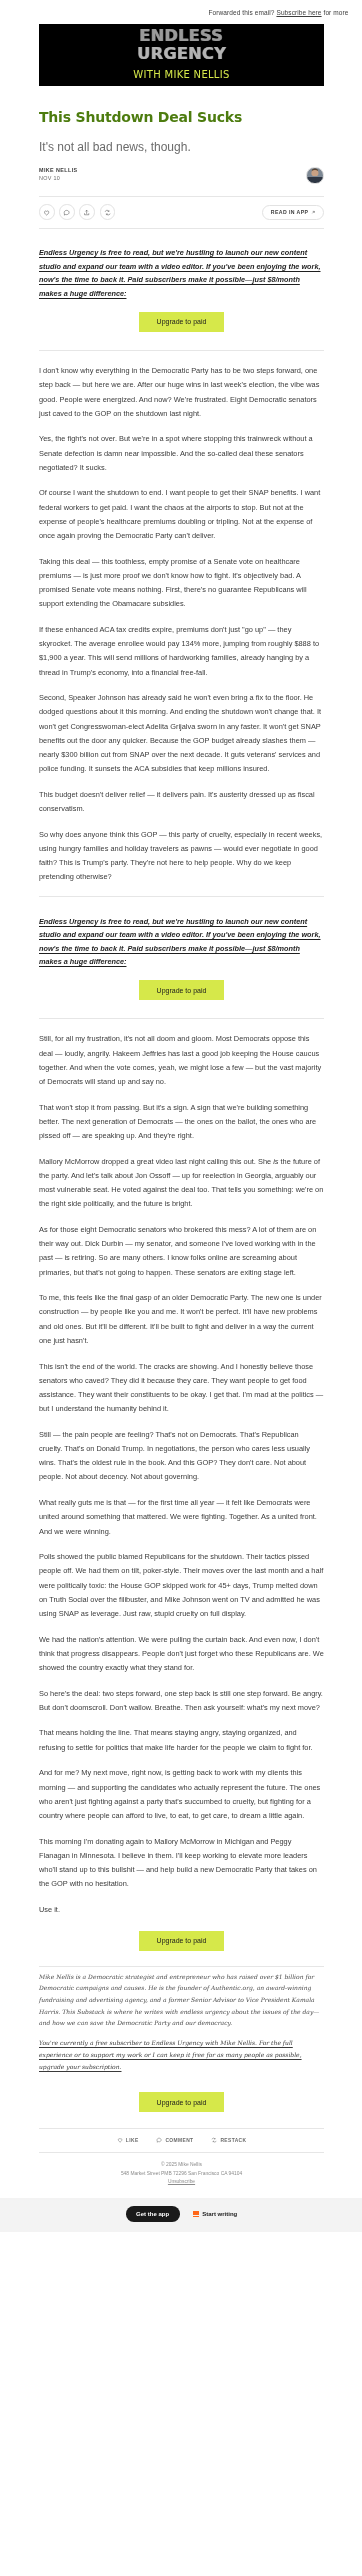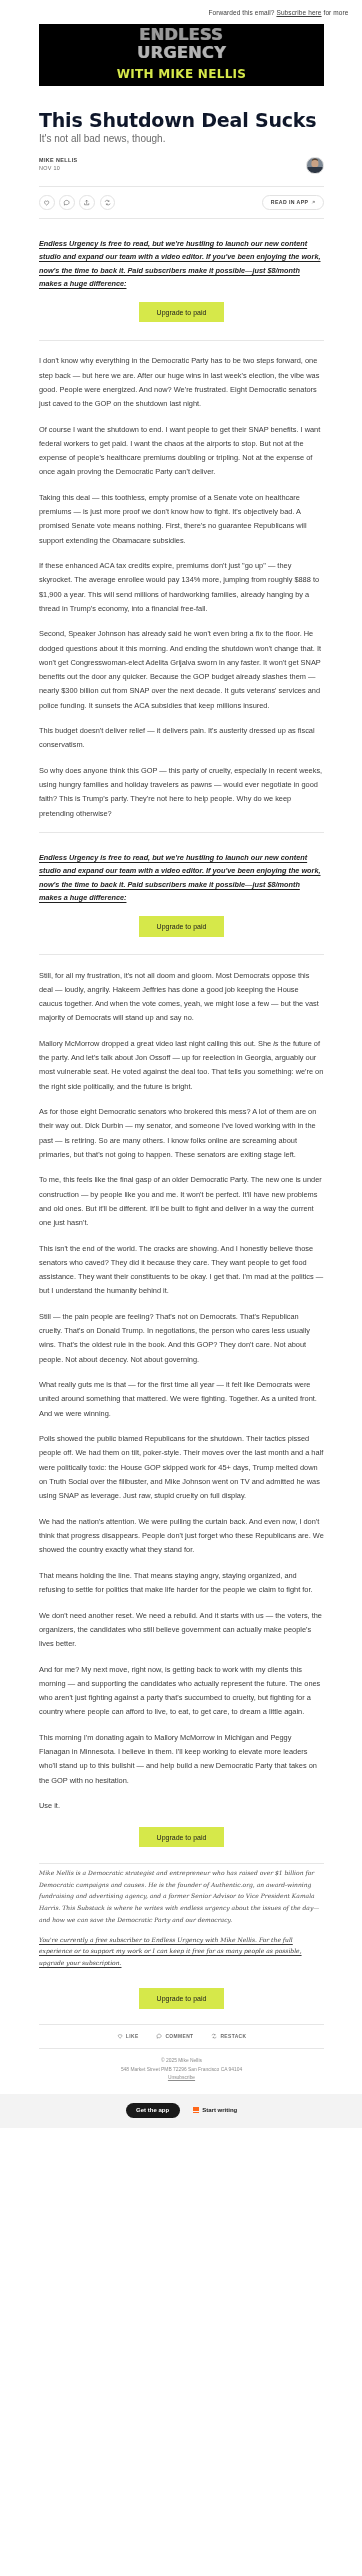--- a/index.html
+++ b/index.html
@@ -43,41 +43,41 @@
     letter-spacing:0.3px;
     color:#9a9a9a;
     line-height:1.0;
     text-shadow:0.5px 0 0 #6d6d6d, -0.5px 0 0 #7d7d7d;
     transform:scaleX(1.04);
   }
   .banner .bt2 { margin-top:2.6px; color:#b4b4b4; }
   .banner .bsub {
     margin-top:6.2px;
     font-family:"DejaVu Sans", sans-serif;
-    font-weight:bold;
-    font-size:12px;
+    font-weight:normal;
+    font-size:10px;
     letter-spacing:0.3px;
     color:#d6e84a;
   }
 
   
   .content { padding:0 39px; }
   h1.title {
     font-family:"DejaVu Sans", sans-serif;
-    font-size:19px;
+    font-size:14px;
     line-height:1.18;
     font-weight:bold;
-    color:#0f172a;
+    color:#4d7c0f;
     margin:23px 0 0 0;
     letter-spacing:-0.2px;
   }
   .subtitle {
-    font-size:10px;
+    font-size:12px;
     color:#6b6b6b;
-    margin-top:1px;
+    margin-top:14px;
     line-height:1.35;
   }
   .byline-row {
     display:flex;
     align-items:flex-start;
     justify-content:space-between;
     margin-top:11.4px;
   }
   .byline .author {
     font-size:5.4px;
@@ -312,51 +312,53 @@
       <p>Endless Urgency is free to read, but we're hustling to launch our new content studio and expand our team with a video editor. If you've been enjoying the work, now's the time to back it. Paid subscribers make it possible—just $8/month makes a huge difference:</p>
       <div class="btn-wrap">
         <button class="btn-upgrade">Upgrade to paid</button>
       </div>
     </div>
 
     <hr class="rule">
 
     <div class="body sec">
         <p>I don't know why everything in the Democratic Party has to be two steps forward, one step back — but here we are. After our huge wins in last week's election, the vibe was good. People were energized. And now? We're frustrated. Eight Democratic senators just caved to the GOP on the shutdown last night.</p>
+        <p>Yes, the fight's not over. But we're in a spot where stopping this trainwreck without a Senate defection is damn near impossible. And the so-called deal these senators negotiated? It sucks.</p>
         <p>Of course I want the shutdown to end. I want people to get their SNAP benefits. I want federal workers to get paid. I want the chaos at the airports to stop. But not at the expense of people's healthcare premiums doubling or tripling. Not at the expense of once again proving the Democratic Party can't deliver.</p>
         <p>Taking this deal — this toothless, empty promise of a Senate vote on healthcare premiums — is just more proof we don't know how to fight. It's objectively bad. A promised Senate vote means nothing. First, there's no guarantee Republicans will support extending the Obamacare subsidies.</p>
         <p>If these enhanced ACA tax credits expire, premiums don't just "go up" — they skyrocket. The average enrollee would pay 134% more, jumping from roughly $888 to $1,900 a year. This will send millions of hardworking families, already hanging by a thread in Trump's economy, into a financial free-fall.</p>
         <p>Second, Speaker Johnson has already said he won't even bring a fix to the floor. He dodged questions about it this morning. And ending the shutdown won't change that. It won't get Congresswoman-elect Adelita Grijalva sworn in any faster. It won't get SNAP benefits out the door any quicker. Because the GOP budget already slashes them — nearly $300 billion cut from SNAP over the next decade. It guts veterans' services and police funding. It sunsets the ACA subsidies that keep millions insured.</p>
         <p>This budget doesn't deliver relief — it delivers pain. It's austerity dressed up as fiscal conservatism.</p>
         <p>So why does anyone think this GOP — this party of cruelty, especially in recent weeks, using hungry families and holiday travelers as pawns — would ever negotiate in good faith? This is Trump's party. They're not here to help people. Why do we keep pretending otherwise?</p>
       </div>
 
     <hr class="rule" style="margin-top:11.4px">
 
     <div class="promo">
       <p>Endless Urgency is free to read, but we're hustling to launch our new content studio and expand our team with a video editor. If you've been enjoying the work, now's the time to back it. Paid subscribers make it possible—just $8/month makes a huge difference:</p>
       <div class="btn-wrap">
         <button class="btn-upgrade">Upgrade to paid</button>
       </div>
     </div>
 
     <hr class="rule">
 
     <div class="body sec">
-        <p>Still, for all my frustration, it's not all doom and gloom. Most Democrats oppose this deal — loudly, angrily. Hakeem Jeffries has done a good job keeping the House caucus together. And when the vote comes, yeah, we might lose a few — but the vast majority of Democrats will stand up and say no.</p>
+        <p>Still, for all my frustration, it's not all doom and gloom. Most Democrats oppose this deal — loudly, angrily. Hakeem Jeffries has last a good job keeping the House caucus together. And when the vote comes, yeah, we might lose a few — but the vast majority of Democrats will stand up and say no.</p>
+        <p>That won't stop it from passing. But it's a sign. A sign that we're building something better. The next generation of Democrats — the ones on the ballot, the ones who are pissed off — are speaking up. And they're right.</p>
         <p>Mallory McMorrow dropped a great video last night calling this out. She <em>is</em> the future of the party. And let's talk about Jon Ossoff — up for reelection in Georgia, arguably our most vulnerable seat. He voted against the deal too. That tells you something: we're on the right side politically, and the future is bright.</p>
         <p>As for those eight Democratic senators who brokered this mess? A lot of them are on their way out. Dick Durbin — my senator, and someone I've loved working with in the past — is retiring. So are many others. I know folks online are screaming about primaries, but that's not going to happen. These senators are exiting stage left.</p>
         <p>To me, this feels like the final gasp of an older Democratic Party. The new one is under construction — by people like you and me. It won't be perfect. It'll have new problems and old ones. But it'll be different. It'll be built to fight and deliver in a way the current one just hasn't.</p>
         <p>This isn't the end of the world. The cracks are showing. And I honestly believe those senators who caved? They did it because they care. They want people to get food assistance. They want their constituents to be okay. I get that. I'm mad at the politics — but I understand the humanity behind it.</p>
         <p>Still — the pain people are feeling? That's not on Democrats. That's Republican cruelty. That's on Donald Trump. In negotiations, the person who cares less usually wins. That's the oldest rule in the book. And this GOP? They don't care. Not about people. Not about decency. Not about governing.</p>
         <p>What really guts me is that — for the first time all year — it felt like Democrats were united around something that mattered. We were fighting. Together. As a united front. And we were winning.</p>
         <p>Polls showed the public blamed Republicans for the shutdown. Their tactics pissed people off. We had them on tilt, poker-style. Their moves over the last month and a half were politically toxic: the House GOP skipped work for 45+ days, Trump melted down on Truth Social over the filibuster, and Mike Johnson went on TV and admitted he was using SNAP as leverage. Just raw, stupid cruelty on full display.</p>
         <p>We had the nation's attention. We were pulling the curtain back. And even now, I don't think that progress disappears. People don't just forget who these Republicans are. We showed the country exactly what they stand for.</p>
+        <p>So here's the deal: two steps forward, one step back is still one step forward. Be angry. But don't doomscroll. Don't wallow. Breathe. Then ask yourself: what's my next move?</p>
         <p>That means holding the line. That means staying angry, staying organized, and refusing to settle for politics that make life harder for the people we claim to fight for.</p>
-        <p>We don't need another reset. We need a rebuild. And it starts with us — the voters, the organizers, the candidates who still believe government can actually make people's lives better.</p>
         <p>And for me? My next move, right now, is getting back to work with my clients this morning — and supporting the candidates who actually represent the future. The ones who aren't just fighting against a party that's succumbed to cruelty, but fighting for a country where people can afford to live, to eat, to get care, to dream a little again.</p>
         <p>This morning I'm donating again to Mallory McMorrow in Michigan and Peggy Flanagan in Minnesota. I believe in them. I'll keep working to elevate more leaders who'll stand up to this bullshit — and help build a new Democratic Party that takes on the GOP with no hesitation.</p>
         <p>Use it.</p>
       </div>
 
     <div class="btn-wrap" style="padding-top:13.5px">
       <button class="btn-upgrade">Upgrade to paid</button>
     </div>
 
     <hr class="rule" style="margin-top:12.4px">

